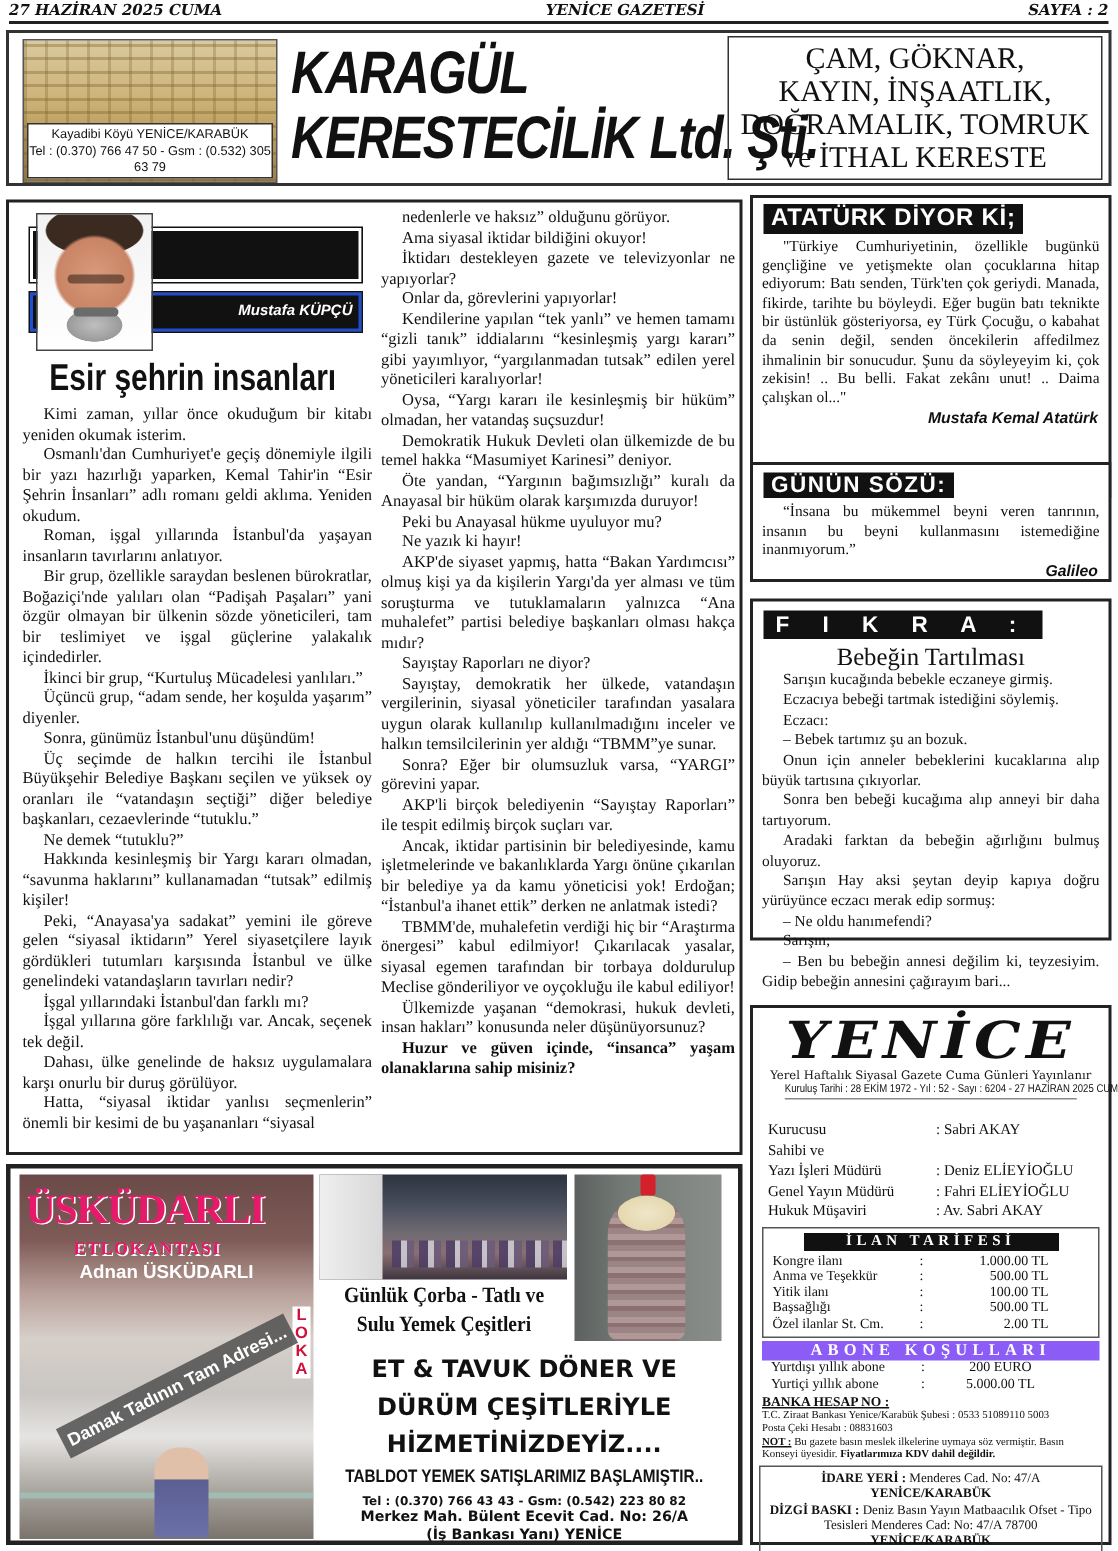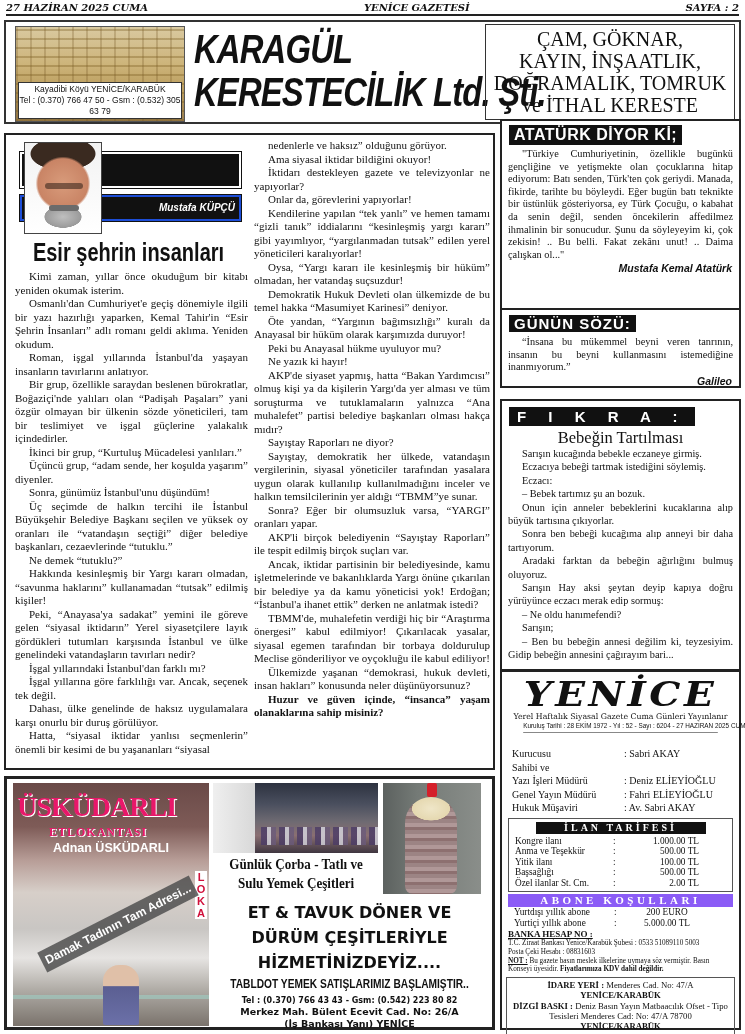--- a/index.html
+++ b/index.html
@@ -80,29 +80,29 @@
   .ad-tabl { position: absolute; left: 200px; top: 198px; width: 285px; text-align: center; font-family: "Liberation Sans", sans-serif; font-weight: bold; font-size: 12px; transform: scaleX(.85); transform-origin: center; white-space: nowrap; }
   .ad-contact { position: absolute; left: 200px; top: 216px; width: 285px; text-align: center; font-family: "DejaVu Sans", sans-serif; font-size: 8px; line-height: 11px; font-weight: bold; }
 
   
   .rbox { position: absolute; left: 500px; width: 241px; border: 2px solid #222; background: #fff; }
   .rbox .tag { display: inline-block; background: #111; color: #fff; font-family: "Liberation Sans", sans-serif; font-weight: bold; }
   .rbox .body { font-family: "Liberation Serif", serif; font-size: 10.3px; line-height: 12.6px; text-align: justify; padding: 0 6px; }
   .rbox .body p { text-indent: 14px; }
   .rbox .sig { font-family: "Liberation Sans", sans-serif; font-weight: bold; font-style: italic; font-size: 10.5px; text-align: right; padding: 1px 7px 0 0; }
 
-  .box-ata { top: 119px; height: 202px; }
+  .box-ata { top: 130px; height: 202px; }
   .box-ata .tag { margin: 4px 0 0 7px; font-size: 16px; padding: 1px 5px; letter-spacing: .5px; }
   .box-ata .body { margin-top: 3px; }
 
   .box-gun { top: 308px; height: 80px; }
   .box-gun .tag { margin: 5px 0 0 7px; font-size: 15px; padding: 0 5px; letter-spacing: 1px; }
   .box-gun .body { margin-top: 3px; }
 
-  .box-fik { top: 399px; height: 272px; }
+  .box-fik { top: 399px; height: 228px; }
   .box-fik .tag { margin: 6px 0 0 7px; font-size: 15px; padding: 1px 8px; letter-spacing: 9px; }
   .box-fik h3 { text-align: center; font-family: "Liberation Serif", serif; font-weight: normal; font-size: 16.5px; line-height: 19px; margin-top: 2px; }
   .box-fik .body { font-size: 10.3px; line-height: 13.4px; }
 
   .box-imp { top: 670px; height: 360px; }
   .imp-logo { text-align: center; font-family: "DejaVu Serif", serif; font-weight: bold; font-style: italic; font-size: 34px; letter-spacing: 3px; line-height: 34px; margin-top: 5px; transform: scaleX(1.15); }
   .imp-tag { text-align: center; font-family: "DejaVu Serif", serif; font-size: 7.8px; margin-top: 1px; }
   .imp-kur { text-align: center; font-family: "Liberation Sans", sans-serif; font-size: 7.5px; transform: scaleX(.85); white-space: nowrap; border-bottom: 1px solid #888; padding-bottom: 2px; margin: 0 4px; }
   .staff { font-family: "Liberation Serif", serif; font-size: 10px; line-height: 13.6px; padding: 2px 10px 0; margin-top: 12px; }
   .staff .row { display: flex; }
@@ -184,21 +184,21 @@
       <p>Onlar da, görevlerini yapıyorlar!</p>
       <p>Kendilerine yapılan “tek yanlı” ve hemen tamamı “gizli tanık” iddialarını “kesinleşmiş yargı kararı” gibi yayımlıyor, “yargılanmadan tutsak” edilen yerel yöneticileri karalıyorlar!</p>
       <p>Oysa, “Yargı kararı ile kesinleşmiş bir hü­küm” olmadan, her vatandaş suçsuzdur!</p>
       <p>Demokratik Hukuk Devleti olan ülkemizde de bu temel hakka “Masumiyet Karinesi” de­niyor.</p>
       <p>Öte yandan, “Yargının bağımsızlığı” kuralı da Anayasal bir hüküm olarak karşımızda du­ruyor!</p>
       <p>Peki bu Anayasal hükme uyuluyor mu?</p>
       <p>Ne yazık ki hayır!</p>
       <p>AKP'de siyaset yapmış, hatta “Bakan Yar­dımcısı” olmuş kişi ya da kişilerin Yargı'da yer alması ve tüm soruşturma ve tutuklamaların yalnızca “Ana muhalefet” partisi belediye baş­kanları olması hakça mıdır?</p>
       <p>Sayıştay Raporları ne diyor?</p>
       <p>Sayıştay, demokratik her ülkede, vatanda­şın vergilerinin, siyasal yöneticiler tarafından yasalara uygun olarak kullanılıp kullanılmadı­ğını inceler ve halkın temsilcilerinin yer aldığı “TBMM”ye sunar.</p>
-      <p>Sonra? Eğer bir olumsuzluk varsa, “YAR­GI” oranları yapar.</p>
+      <p>Sonra? Eğer bir olumsuzluk varsa, “YAR­GI” görevini yapar.</p>
       <p>AKP'li birçok belediyenin “Sayıştay Rapor­ları” ile tespit edilmiş birçok suçları var.</p>
       <p>Ancak, iktidar partisinin bir belediyesinde, kamu işletmelerinde ve bakanlıklarda Yargı önüne çıkarılan bir belediye ya da kamu yöne­ticisi yok! Erdoğan; “İstanbul'a ihanet ettik” derken ne anlatmak istedi?</p>
       <p>TBMM'de, muhalefetin verdiği hiç bir “Araştırma önergesi” kabul edilmiyor! Çıkarı­lacak yasalar, siyasal egemen tarafından bir torbaya doldurulup Meclise gönderiliyor ve oy­çokluğu ile kabul ediliyor!</p>
       <p>Ülkemizde yaşanan “demokrasi, hukuk devleti, insan hakları” konusunda neler dü­şünüyorsunuz?</p>
       <p style="font-weight: bold;">Huzur ve güven içinde, “insanca” ya­şam olanaklarına sahip misiniz?</p>
     </div>
 </div>
 
 <div class="ad-bottom">
   <div class="usk-photo">

